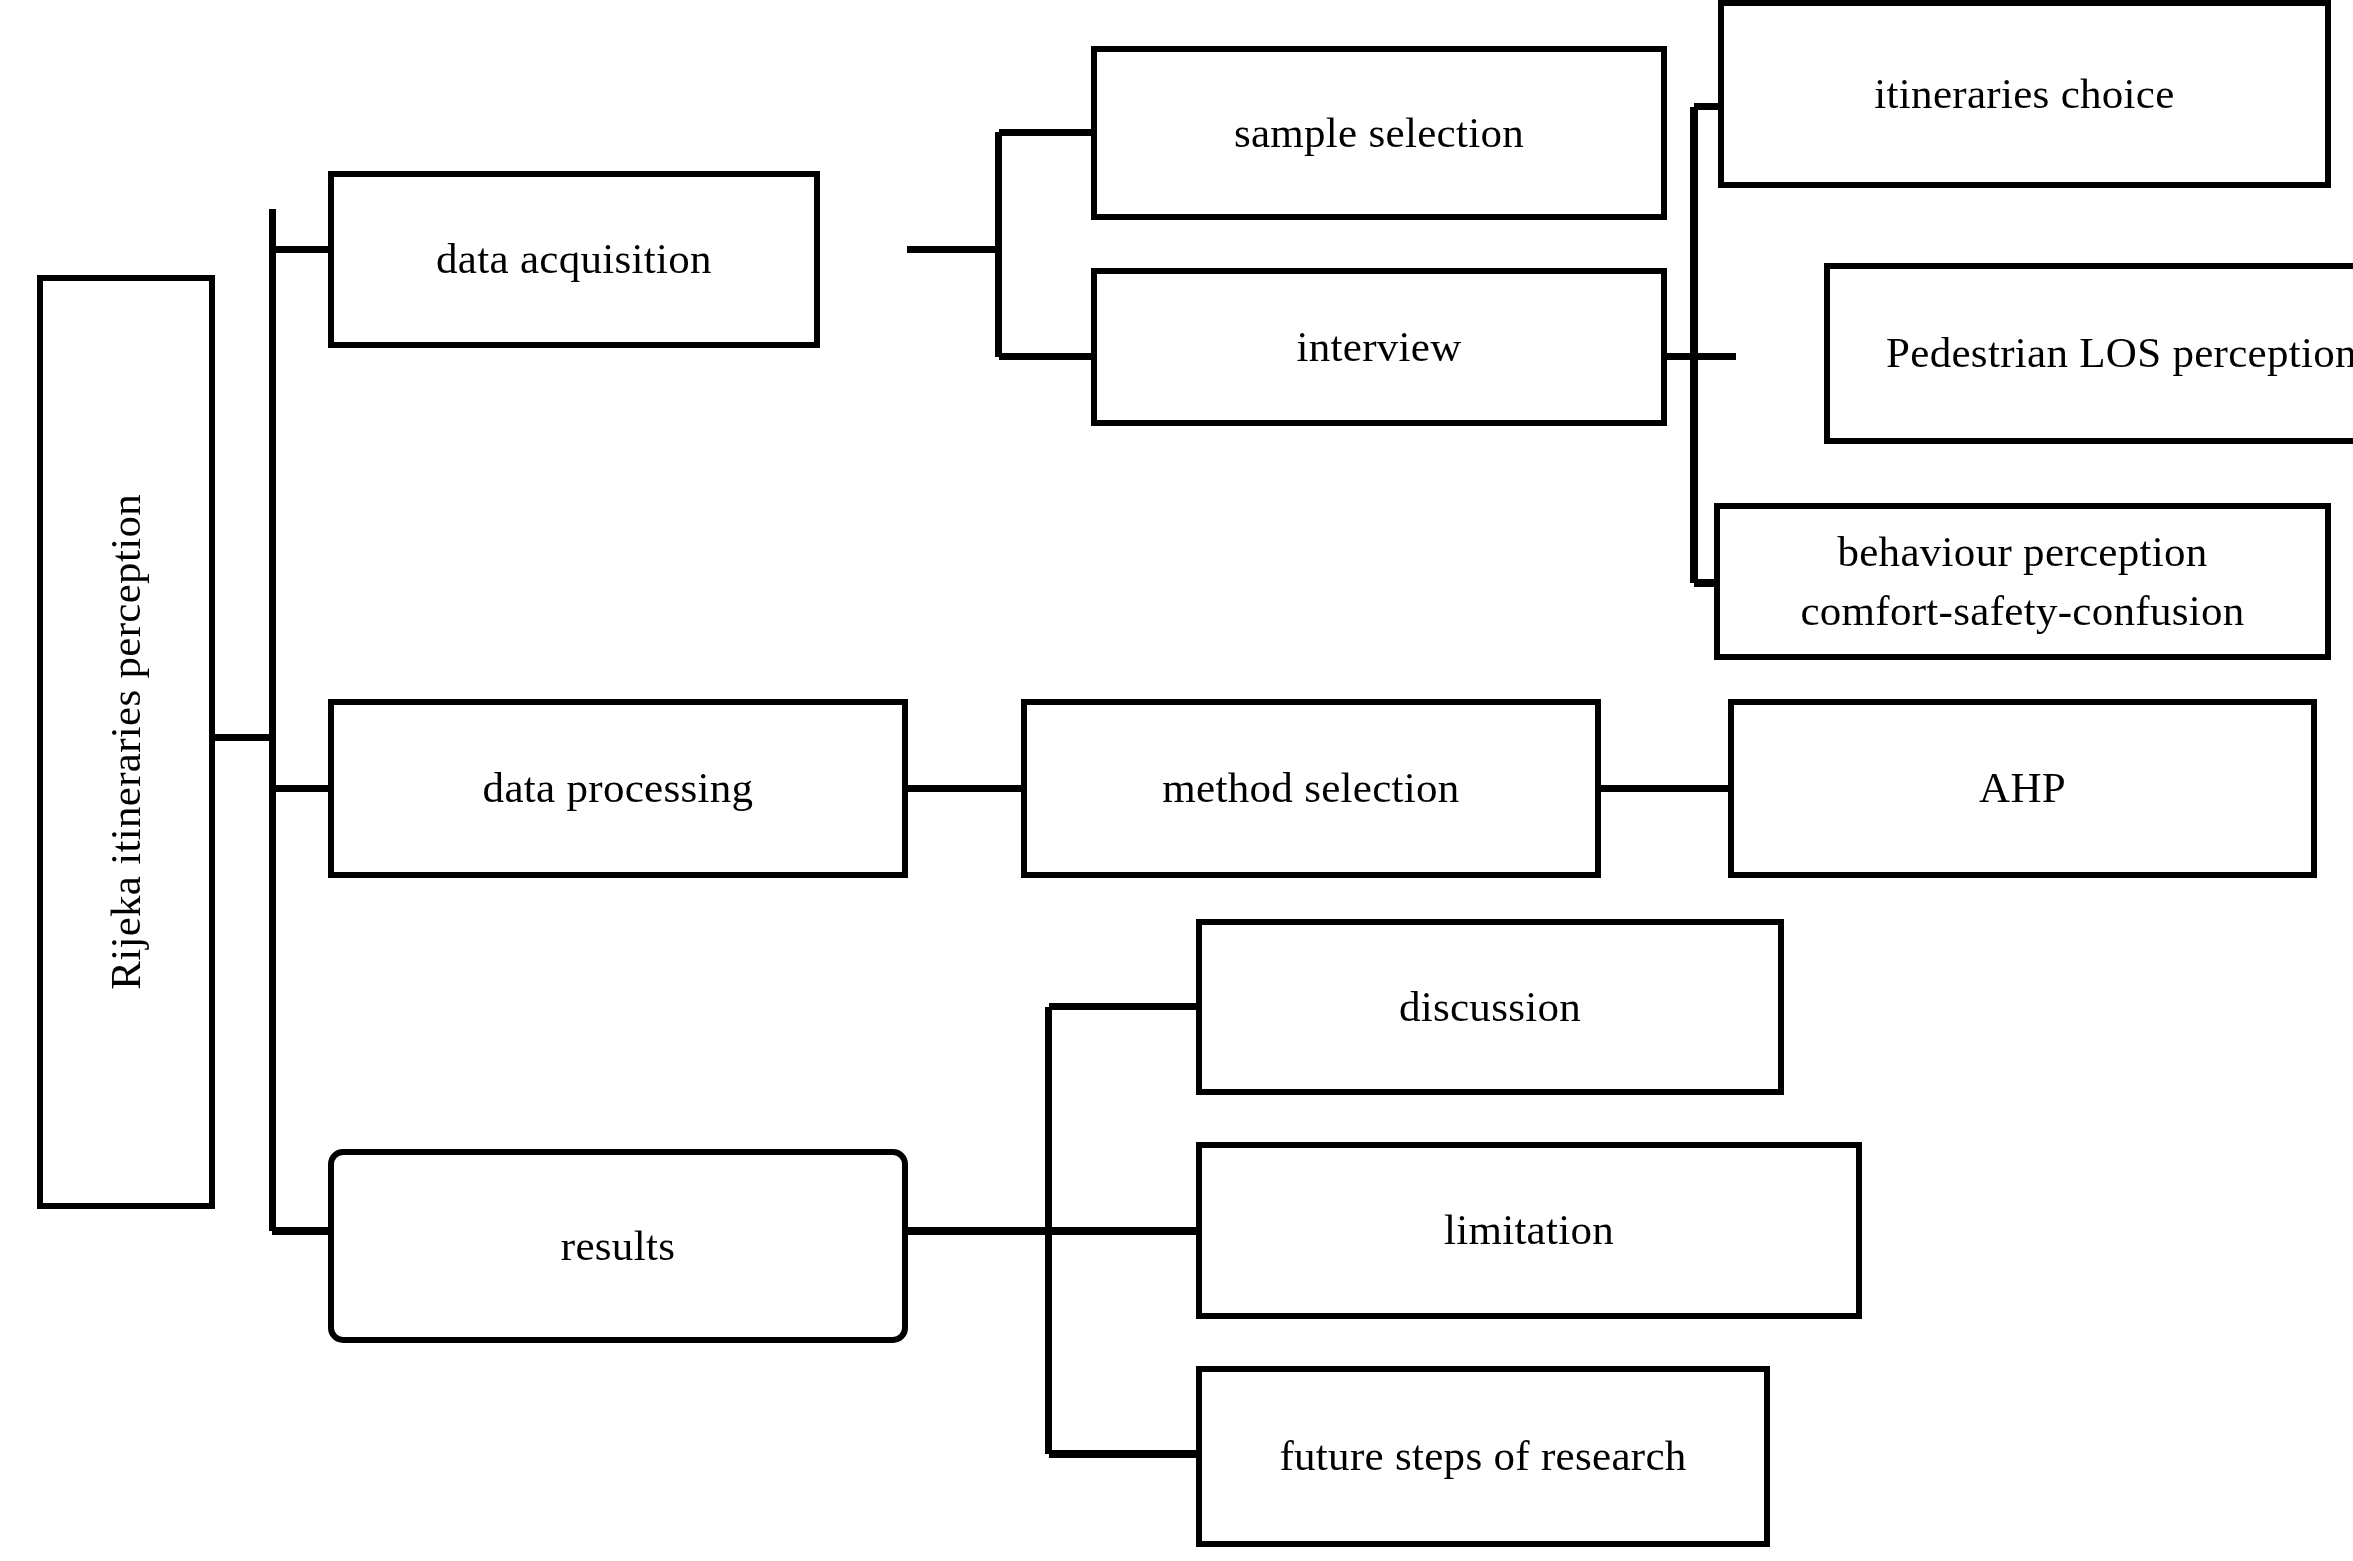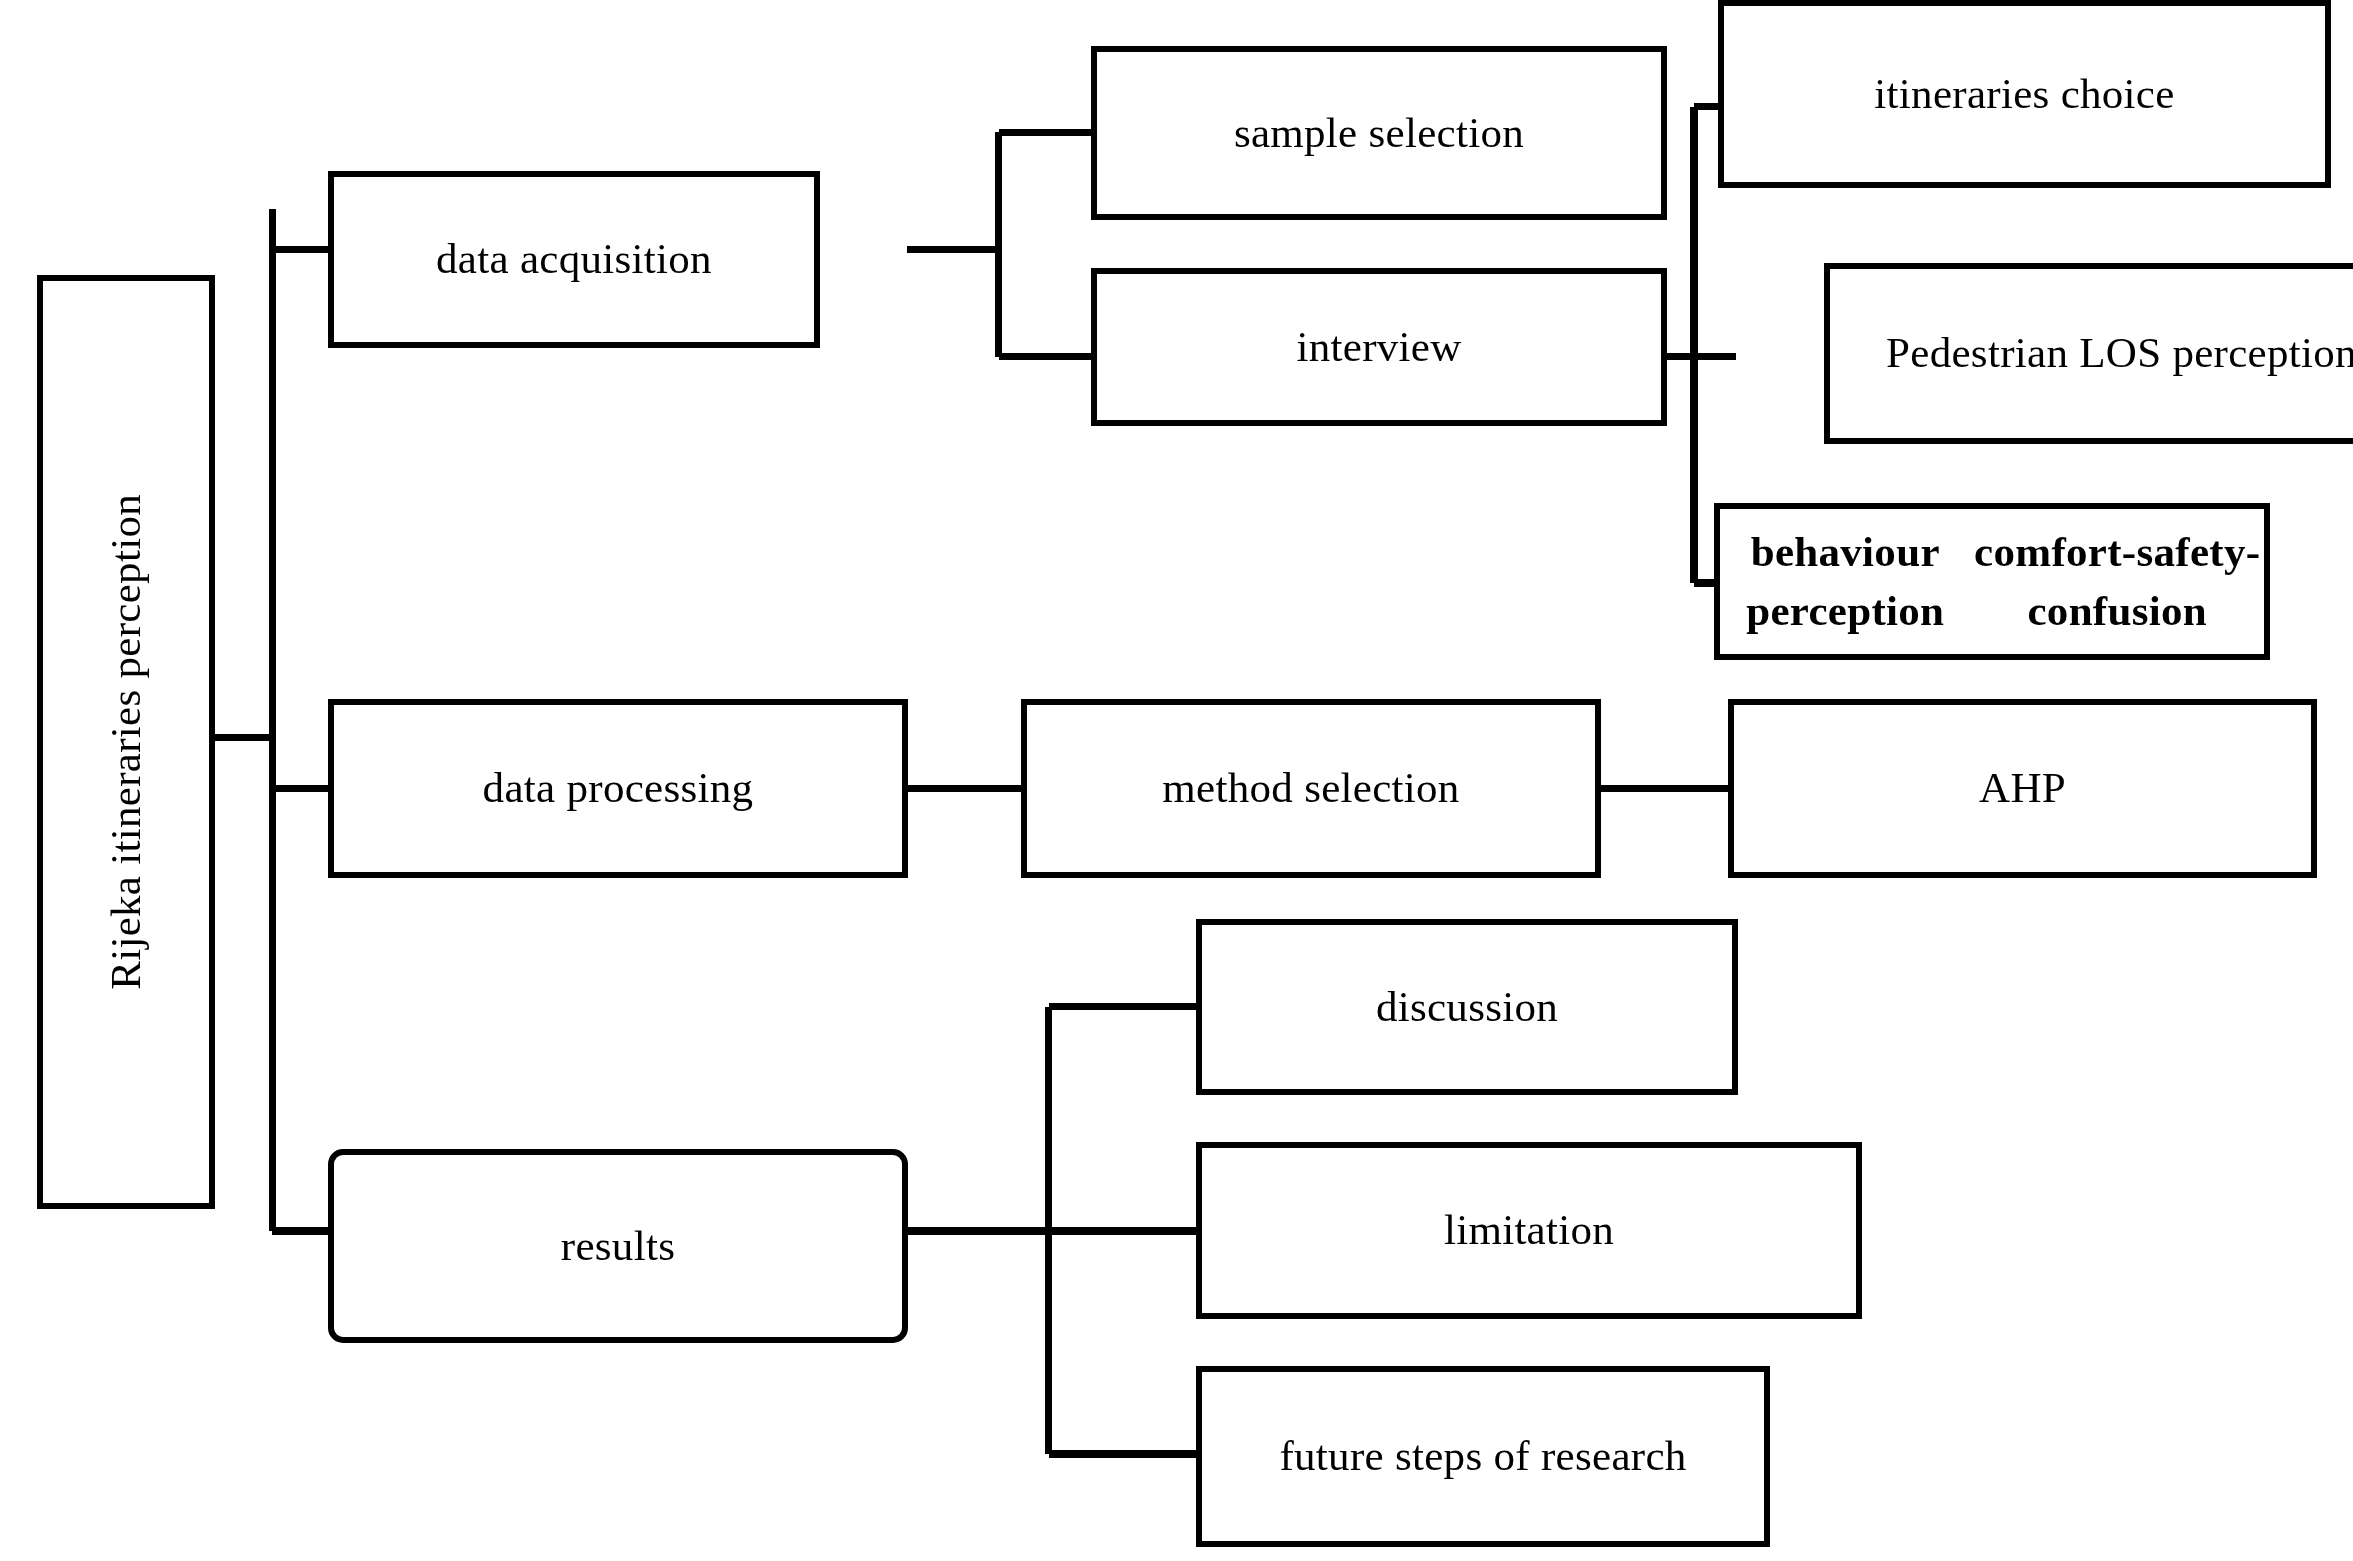--- a/index.html
+++ b/index.html
@@ -70,41 +70,41 @@
   </div>
 
   <div class="nodebox" style="left:1091px;top:268px;width:576px;height:158px;">
     <span class="nodelabel big">interview</span>
   </div>
 
   <div class="nodebox" style="left:1021px;top:699px;width:580px;height:179px;">
     <span class="nodelabel big">method selection</span>
   </div>
 
-  <div class="nodebox" style="left:1196px;top:919px;width:542px;height:176px;">
+  <div class="nodebox" style="left:1196px;top:919px;width:588px;height:176px;">
     <span class="nodelabel big">discussion</span>
   </div>
 
   <div class="nodebox" style="left:1196px;top:1142px;width:666px;height:177px;">
     <span class="nodelabel big">limitation</span>
   </div>
 
   <div class="nodebox" style="left:1196px;top:1366px;width:574px;height:181px;">
     <span class="nodelabel big">future steps of research</span>
   </div>
 
   <div class="nodebox" style="left:1718px;top:0;width:613px;height:188px;">
     <span class="nodelabel big">itineraries choice</span>
   </div>
 
   <div class="nodebox" style="left:1824px;top:263px;width:595px;height:181px;">
     <span class="nodelabel big">Pedestrian LOS perception</span>
   </div>
 
-  <div class="nodebox" style="left:1714px;top:503px;width:556px;height:157px;font-weight:bold;">
+  <div class="nodebox" style="left:1714px;top:503px;width:617px;height:157px;flex-direction:column;">
     <span class="nodelabel big">behaviour perception</span>
     <span class="nodelabel big">comfort-safety-confusion</span>
   </div>
 
   <div class="nodebox" style="left:1728px;top:699px;width:589px;height:179px;">
     <span class="nodelabel big">AHP</span>
   </div>
 
 </div>
 

